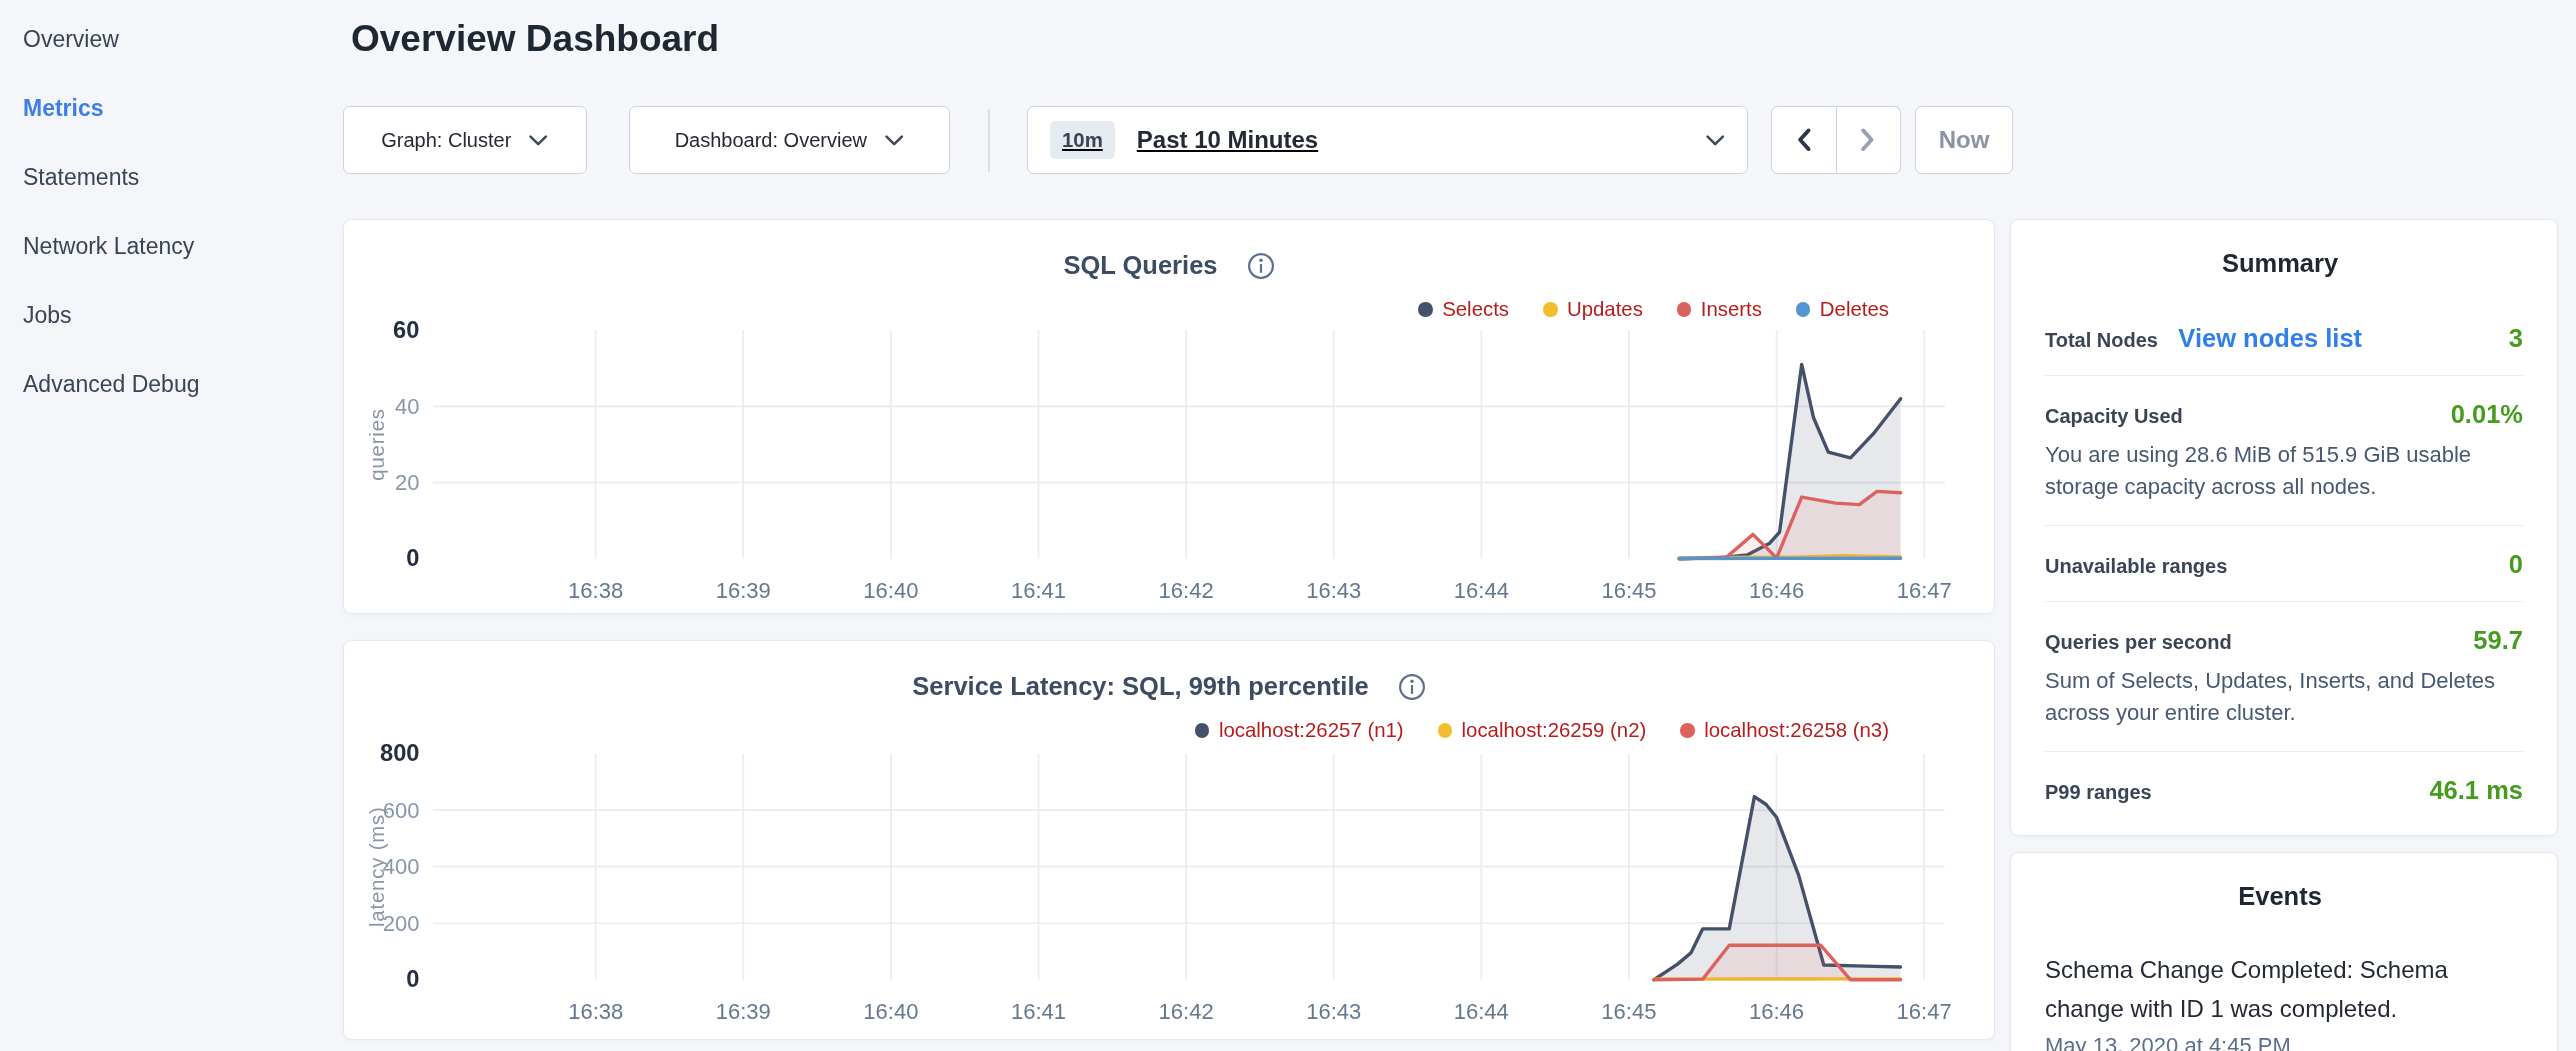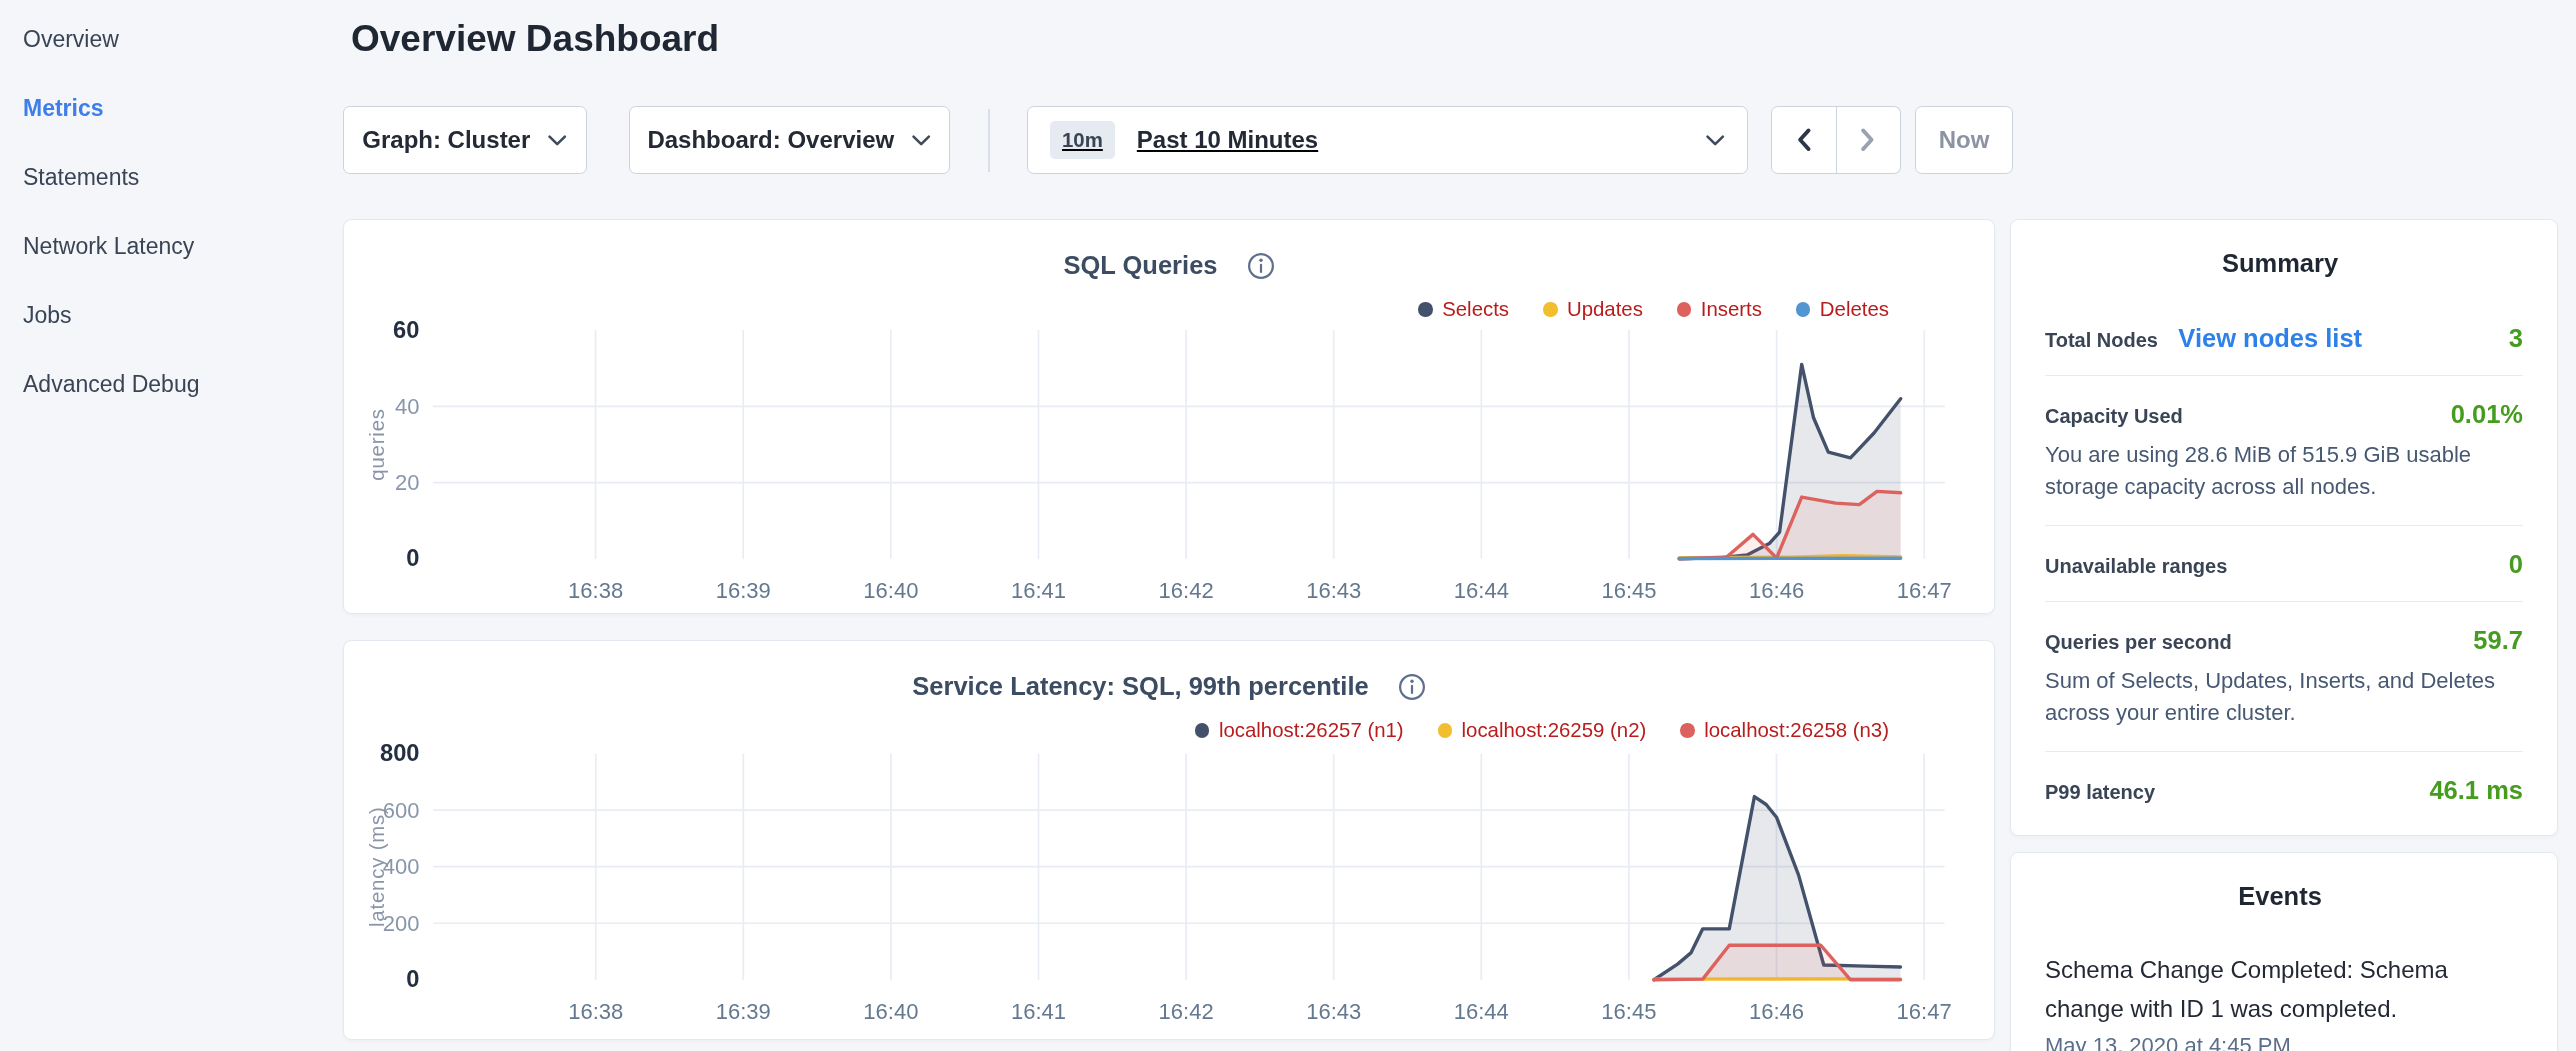--- a/index.html
+++ b/index.html
@@ -20,21 +20,21 @@
   
   .sidebar{position:absolute;left:0;top:0;width:343px;height:100%;padding-top:5.1px;}
   .nav-item{display:block;padding:21px 8.5px 21px 23px;font-size:23px;font-weight:500;
     color:var(--slate);cursor:pointer;text-decoration:none;}
   .nav-item.active{color:var(--accent);font-weight:700;}
   
   .page-title{position:absolute;left:343px;top:10.2px;margin:8px;font-size:37px;font-weight:600;color:#1f2733;}
   
   .tbtn{position:absolute;top:106px;height:68px;background:#fff;border:1.7px solid #ccd3df;
     border-radius:6.8px;display:flex;align-items:center;justify-content:center;cursor:pointer;}
-  .dd-label{font-size:24px;font-weight:700;color:var(--ink);}
+  .dd-label{font-size:20px;font-weight:400;color:var(--ink);}
   .caret{margin-left:17px;flex:0 0 auto;}
   .vdiv{position:absolute;left:988px;top:109px;width:1.7px;height:63px;background:#d9dfe8;}
   #dd-graph{left:343px;width:244px;}
   #dd-dashboard{left:629px;width:321px;}
   #dd-time{left:1027px;width:721px;justify-content:flex-end;padding:0 22px;text-decoration:underline;}
   .time-badge{background:#e6eaf1;border-radius:5.1px;padding:7.7px 12px;font-size:20.4px;font-weight:700;color:var(--slate);}
   .time-label{margin-left:22px;font-size:24px;font-weight:700;color:var(--ink);}
   #dd-time .caret{margin-left:auto;}
   #btn-prev{left:1771px;width:66px;border-radius:6.8px 0 0 6.8px;z-index:2;}
   #btn-next{left:1835px;width:66px;border-radius:0 6.8px 6.8px 0;border-left:none;}
@@ -273,21 +273,21 @@
     </div>
     <div class="srow">
       <div class="srow-head">
         <span class="srow-label">Queries per second</span>
         <span class="srow-value">59.7</span>
       </div>
       <div class="srow-desc">Sum of Selects, Updates, Inserts, and Deletes across your entire cluster.</div>
     </div>
     <div class="srow">
       <div class="srow-head">
-        <span class="srow-label">P99 latency</span>
+        <span class="srow-label">P99 ranges</span>
         <span class="srow-value">46.1 ms</span>
       </div>
     </div>
   </div>
 </aside>
 
 <aside class="card" id="card-events">
   <h2 class="panel-title">Events</h2>
   <div class="event-msg">Schema Change Completed: Schema change with ID 1 was completed.</div>
   <div class="event-time">May 13, 2020 at 4:45 PM</div>

